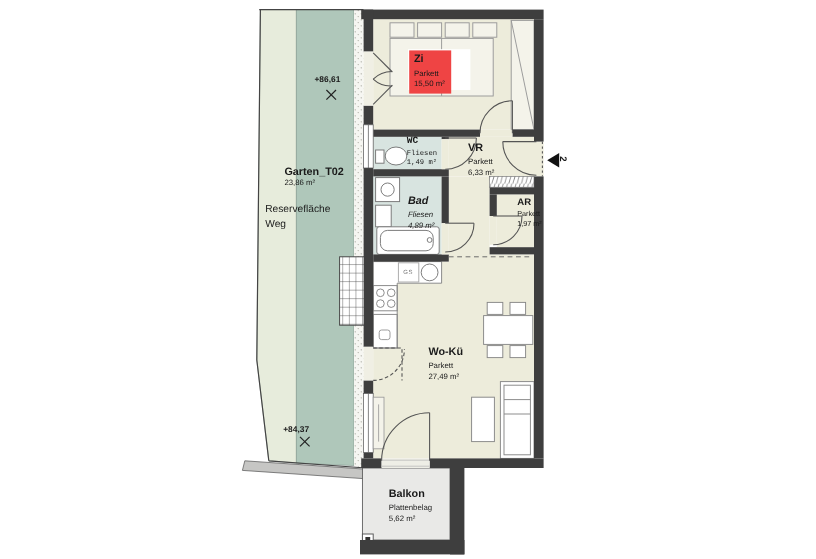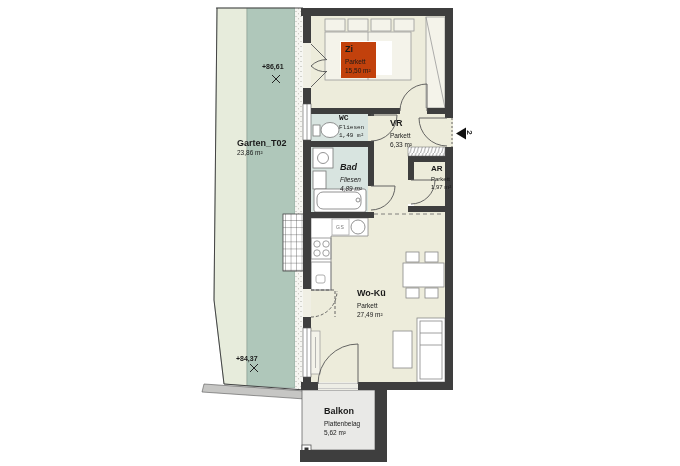--- a/index.html
+++ b/index.html
@@ -4,21 +4,21 @@
 <style>
   html,body{margin:0;padding:0;background:#fff;}
   .stage{position:relative;width:680px;height:466px;background:#ffffff;overflow:hidden;
          font-family:"Liberation Sans", sans-serif;color:#1a1a1a;}
   .stage svg{position:absolute;left:0;top:0;}
   .lbl{position:absolute;white-space:nowrap;}
   .rlabel .rname{font-size:9px;font-weight:bold;line-height:10px;margin-bottom:3px;}
   .rlabel .rsub{font-size:6.5px;line-height:9px;}
   .rlabel.small .rname{font-size:8px;margin-bottom:1px;}
   .rlabel.small .rsub{font-size:6px;line-height:8px;}
-  .rlabel.boxed{background:#c2410c;padding:2px 5px 3px 4px;}
+  .rlabel.boxed{background:#ef4444;padding:2px 5px 3px 4px;}
   .gname{font-size:9px;font-weight:bold;line-height:10px;}
   .gsub{font-size:6.5px;line-height:9px;}
   .reserve{font-size:8.5px;line-height:12px;}
   .elev{font-size:7px;font-weight:600;}
   .unit2{font-size:8px;font-weight:bold;transform:rotate(90deg);}
   .gs{font-size:5px;letter-spacing:.5px;color:#777;}
 </style>
 </head>
 <body>
 
@@ -275,20 +275,24 @@
   <div class="rname">Balkon</div>
   <div class="rsub">Plattenbelag</div>
   <div class="rsub">5,62 m²</div>
 </div>
 
 <div class="lbl" style="left:237px;top:138px;">
   <div class="gname">Garten_T02</div>
   <div class="gsub">23,86 m²</div>
 </div>
 
+<div class="lbl reserve" style="left:221px;top:168px;">
+  <div>Reservefläche</div>
+  <div>Weg</div>
+</div>
 
 <div class="lbl elev" style="left:262px;top:63px;">+86,61</div>
 <div class="lbl elev" style="left:236px;top:355px;">+84,37</div>
 
 <div class="lbl unit2" style="left:467px;top:128px;">2</div>
 
 <div class="lbl gs" style="left:336px;top:224px;">GS</div>
 </div>
 
 </body></html>

